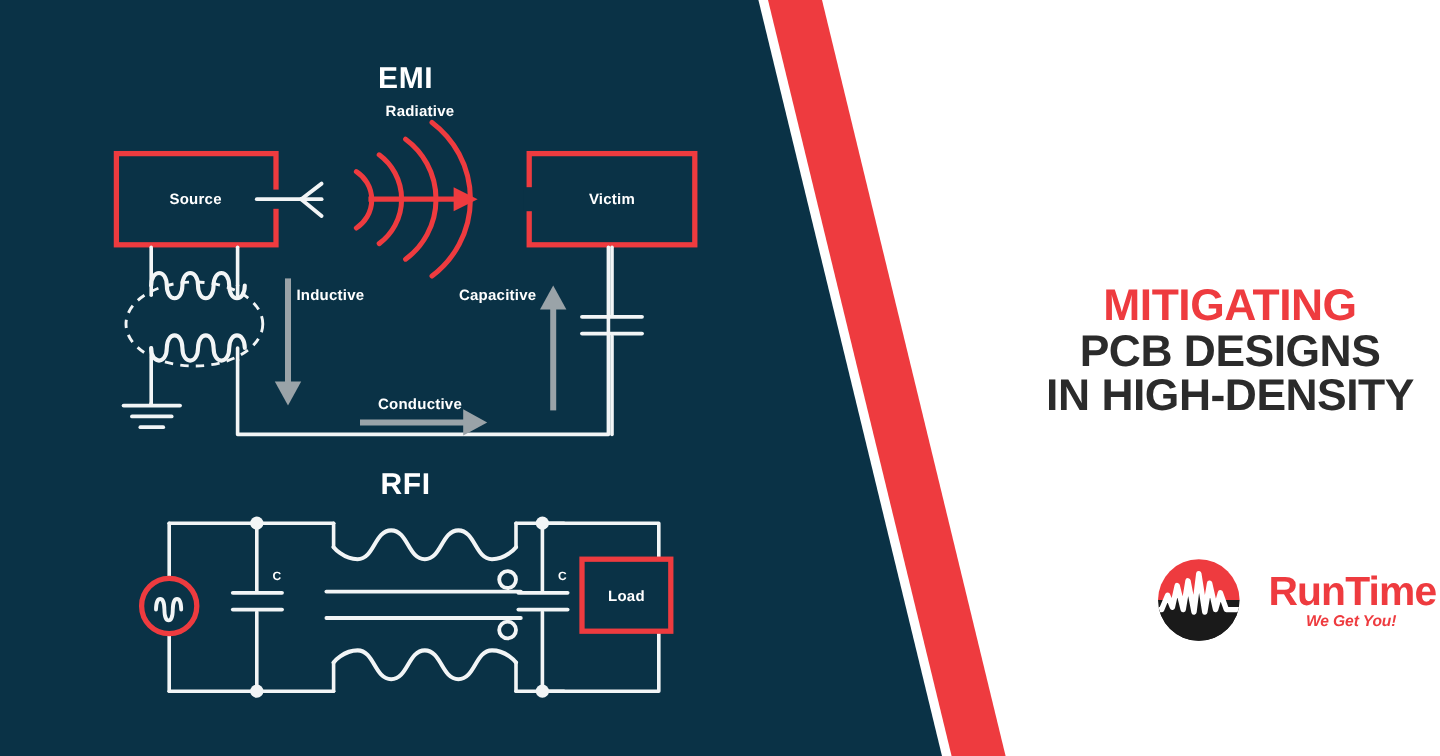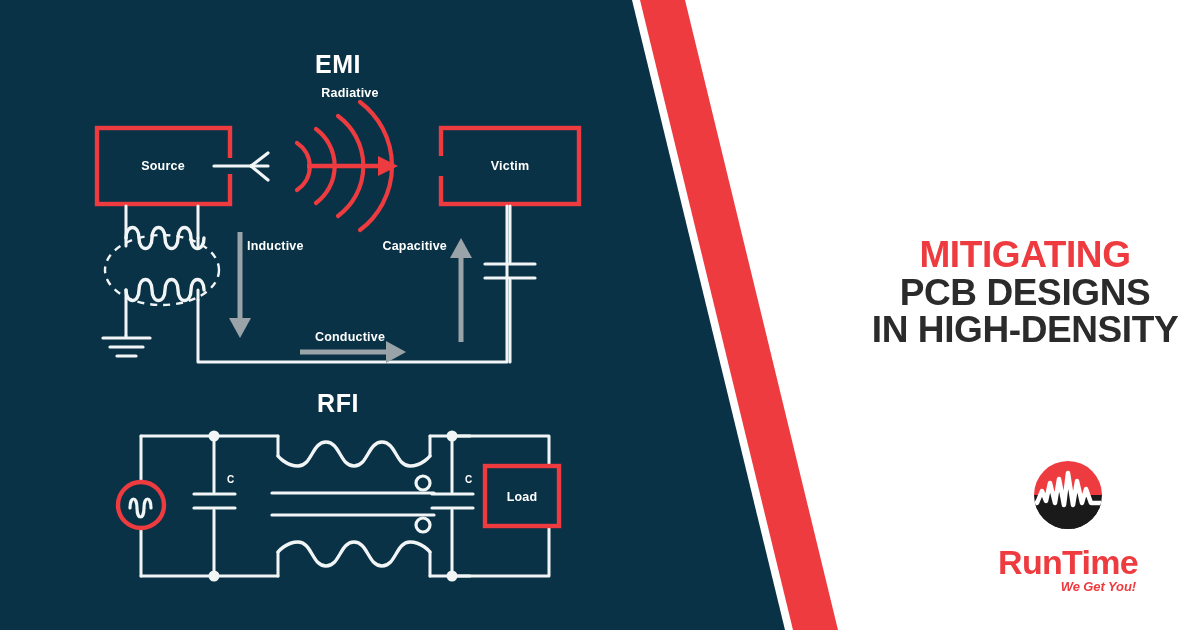--- a/index.html
+++ b/index.html
@@ -78,42 +78,41 @@
   .tline.red   { color: #ee3b3f; }
   .tline.black { color: #2b2b2b; }
 
   
   #logo {
     position: absolute;
     left: 963px; top: 459px;
     width: 210px; height: 82px;
     display: flex;
     align-items: center;
-    gap: 12px;
-    flex-direction: column;
+    gap: 22px;
   }
   #logo-mark { width: 72px; height: 72px; flex: 0 0 72px; }
   #logo-mark svg { display: block; width: 72px; height: 72px; }
   #logo-text { display: flex; flex-direction: column; justify-content: center; padding-top: 2px; }
   #logo-word {
     color: #ee3b3f;
     font-family: "Liberation Sans", sans-serif;
     font-weight: 700;
     font-size: 34px;
     line-height: 34px;
     letter-spacing: -0.7px;
   }
   #logo-tag {
     color: #ee3b3f;
     font-family: "Liberation Sans", sans-serif;
     font-weight: 700;
     font-style: italic;
     font-size: 13px;
     line-height: 16px;
-    text-align: right;
+    text-align: center;
     padding-right: 2px;
     letter-spacing: -0.1px;
   }
 </style>
 </head>
 <body>
 
 <div id="banner">
 
   <div class="bg-layer">

